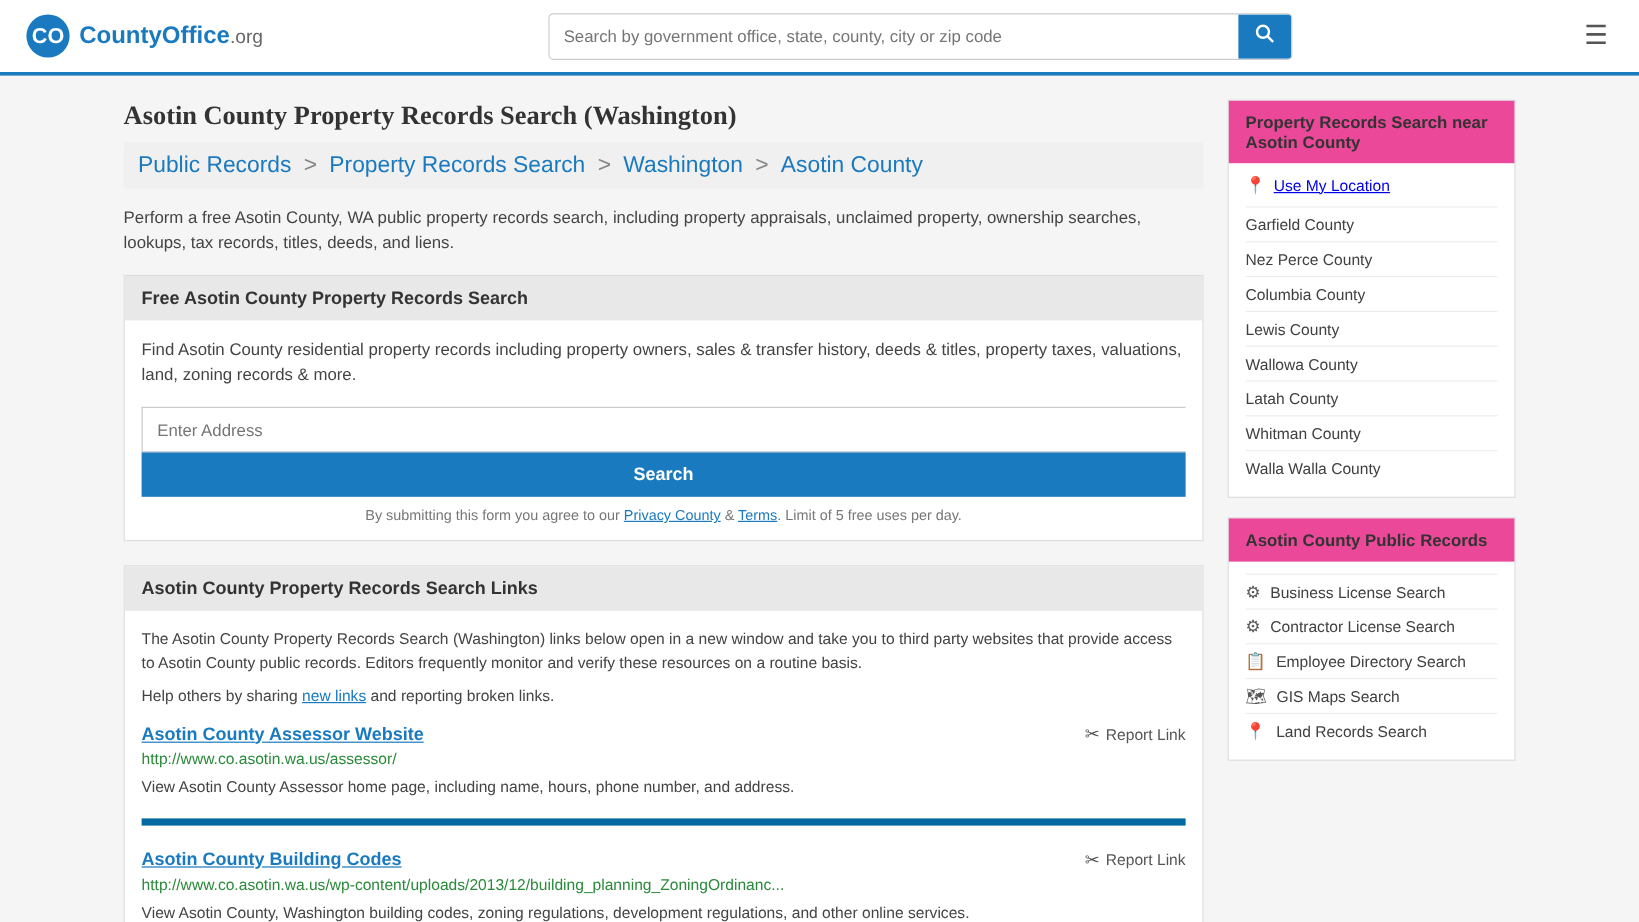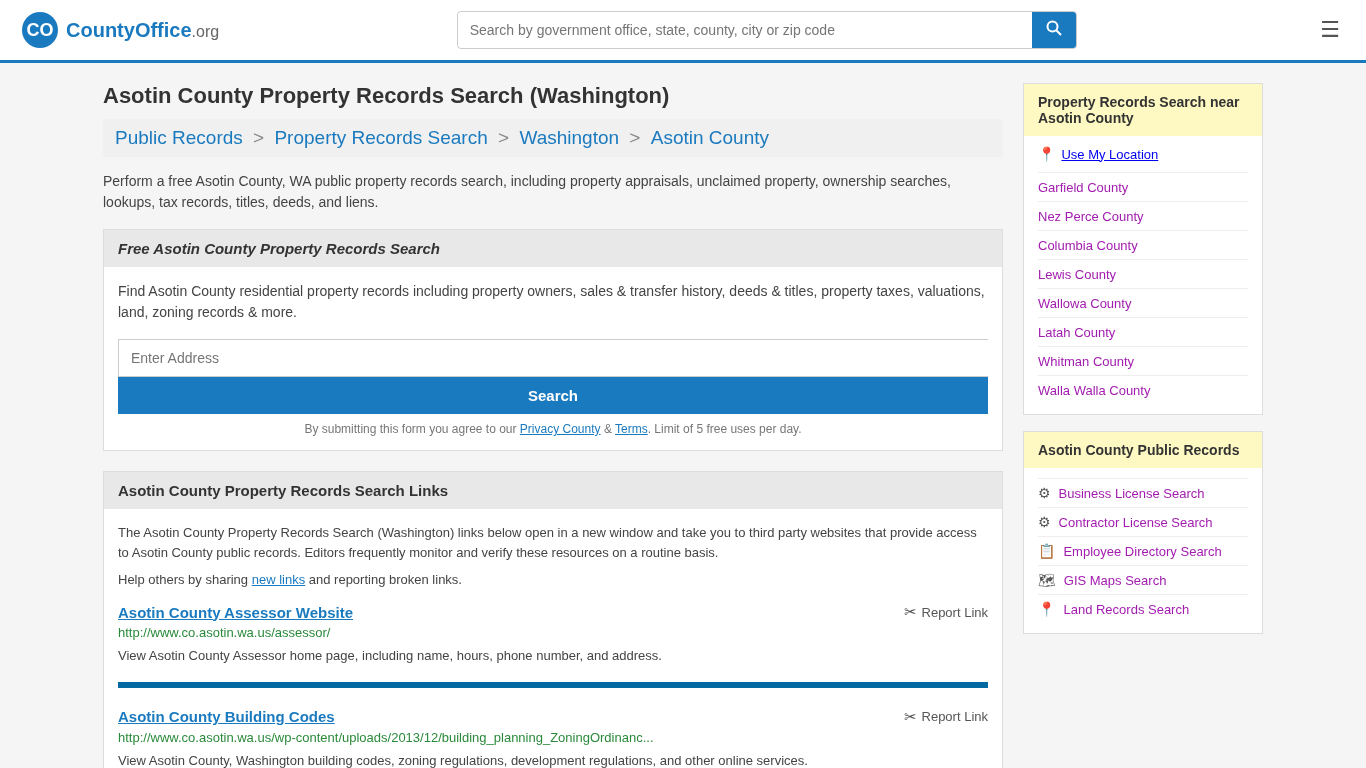--- a/index.html
+++ b/index.html
@@ -83,20 +83,21 @@
       width: 240px;
       flex-shrink: 0;
     }
 
     
     h1.page-title {
       font-size: 22px;
       font-weight: bold;
       color: #333;
       margin-bottom: 10px;
+      font-family: Liberation Serif, serif;
     }
     #breadcrumb {
       background: #f0f0f0;
       padding: 8px 12px;
       font-size: 19px;
       color: #555;
       margin-bottom: 14px;
       border-radius: 2px;
     }
     #breadcrumb a {
@@ -123,21 +124,20 @@
     }
 
     .search-section {
       background: #fff;
       border: 1px solid #ddd;
       margin-bottom: 20px;
     }
     .search-section .section-header {
       margin-bottom: 0;
       border-radius: 0;
-      font-style: italic;
     }
     .search-section-body {
       padding: 14px;
     }
     .address-search-row {
       display: flex;
       gap: 0;
       margin: 10px 0 8px 0;
       flex-direction: column;
     }
@@ -239,21 +239,21 @@
       line-height: 1.5;
     }
 
     
     .sidebar-section {
       background: #fff;
       border: 1px solid #ddd;
       margin-bottom: 16px;
     }
     .sidebar-section-header {
-      background: #fef9c3;
+      background: #ec4899;
       padding: 10px 14px;
       font-size: 14px;
       font-weight: bold;
       color: #333;
     }
     .sidebar-section-body {
       padding: 10px 14px;
     }
     .sidebar-use-location {
       display: flex;
@@ -266,21 +266,21 @@
     }
     .location-pin { font-size: 14px; }
     .sidebar-link-list {
       list-style: none;
     }
     .sidebar-link-list li {
       border-top: 1px solid #eee;
       padding: 6px 0;
     }
     .sidebar-link-list li a {
-      color: #a21caf;
+      color: #404040;
       text-decoration: none;
       font-size: 13px;
     }
 
     .sidebar-public-records .sidebar-link-list li {
       display: flex;
       align-items: center;
       gap: 8px;
     }
     .sidebar-item-icon {

